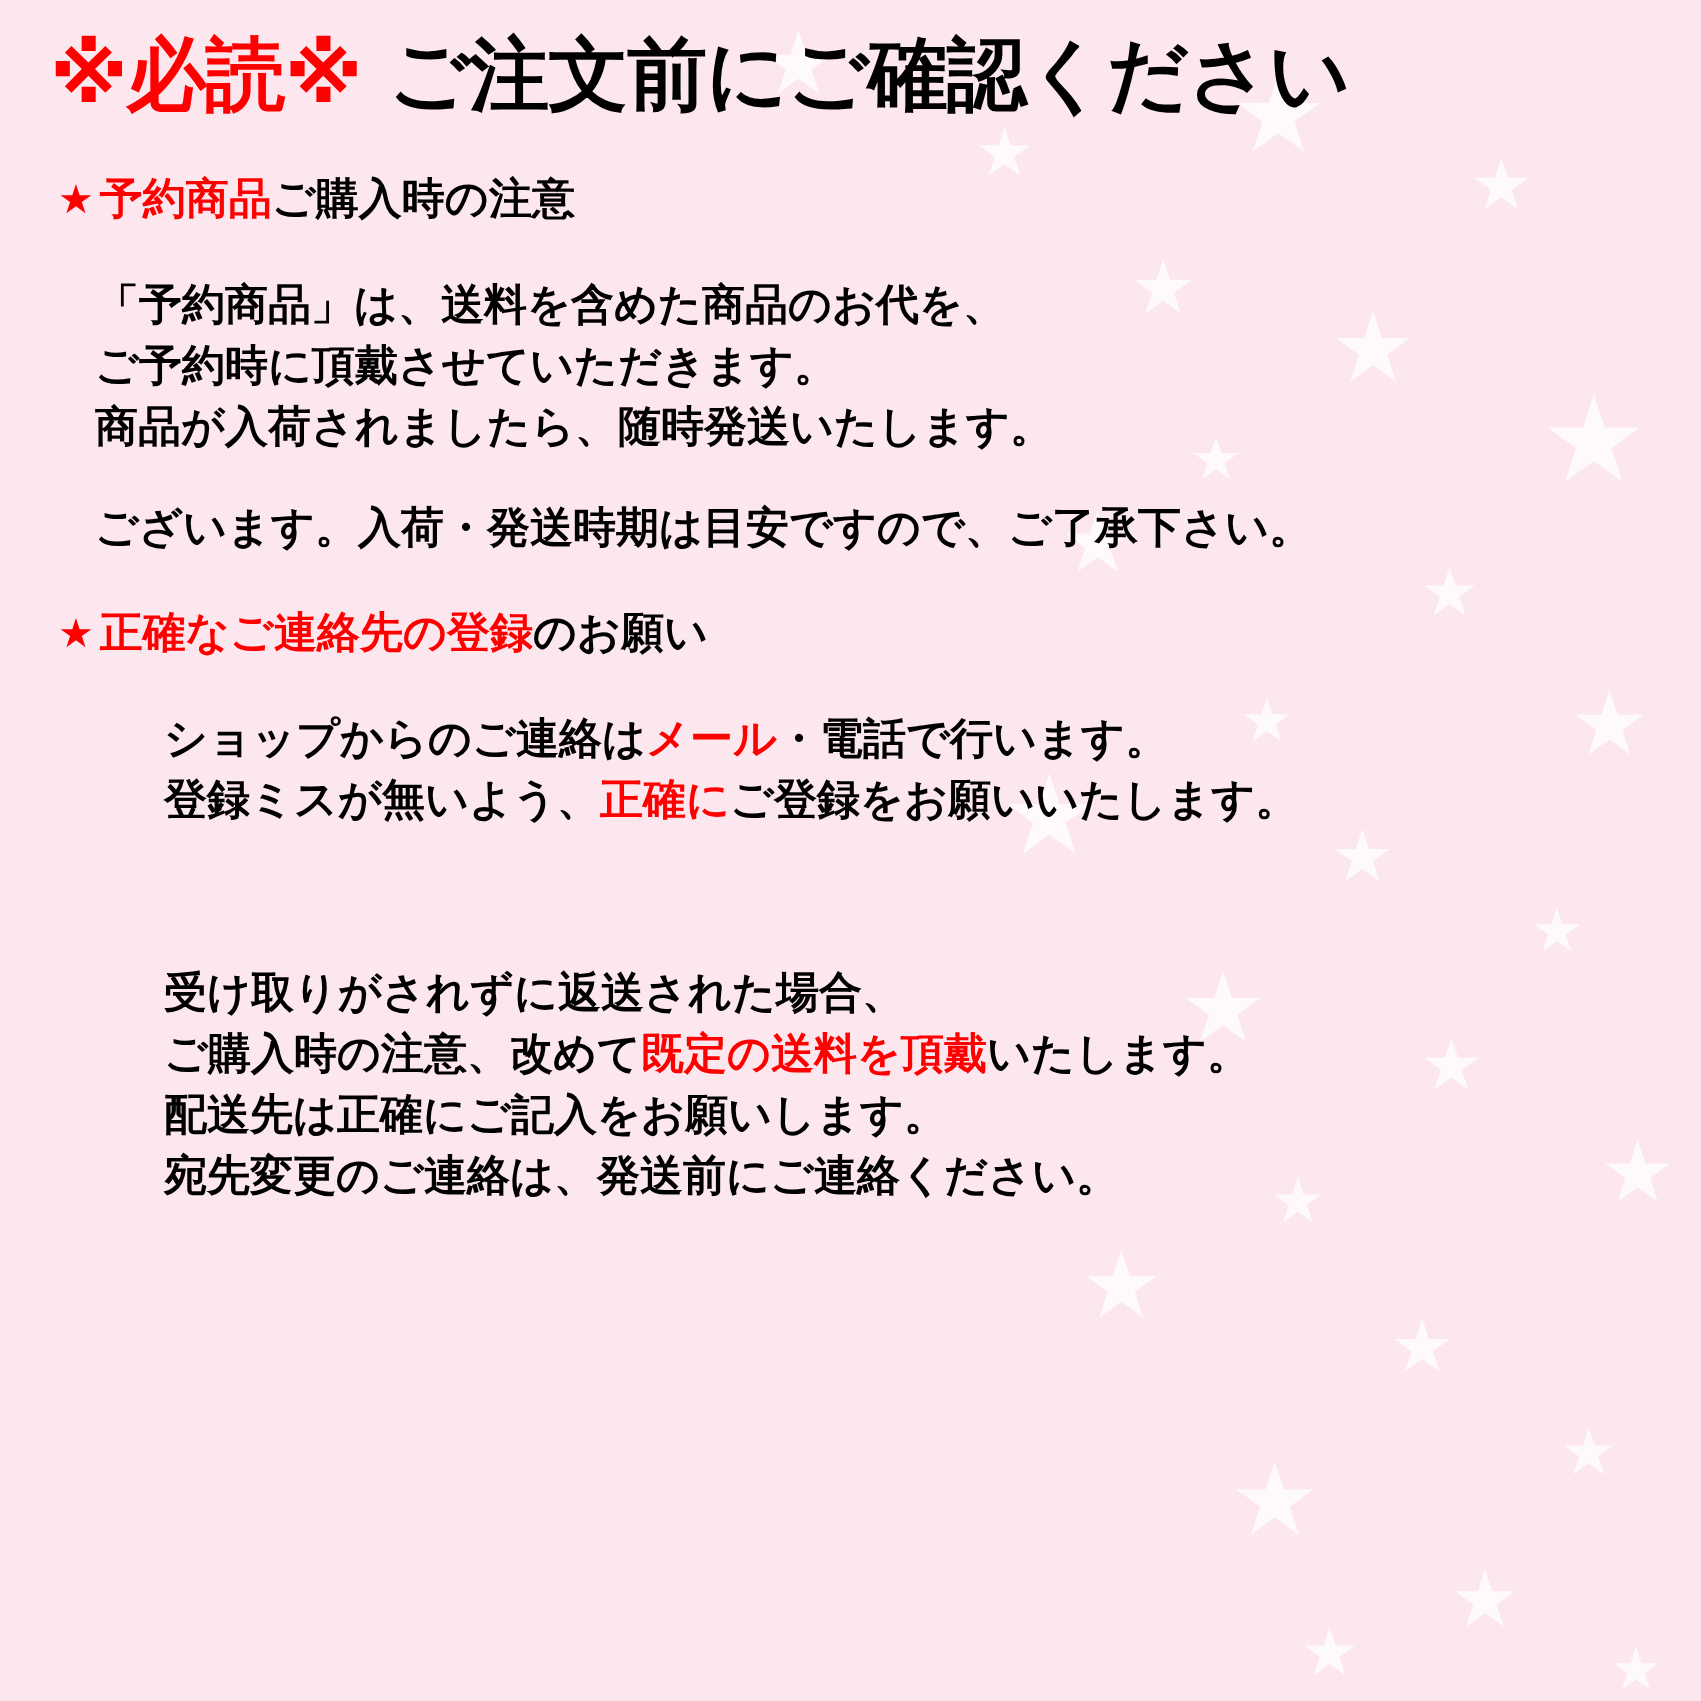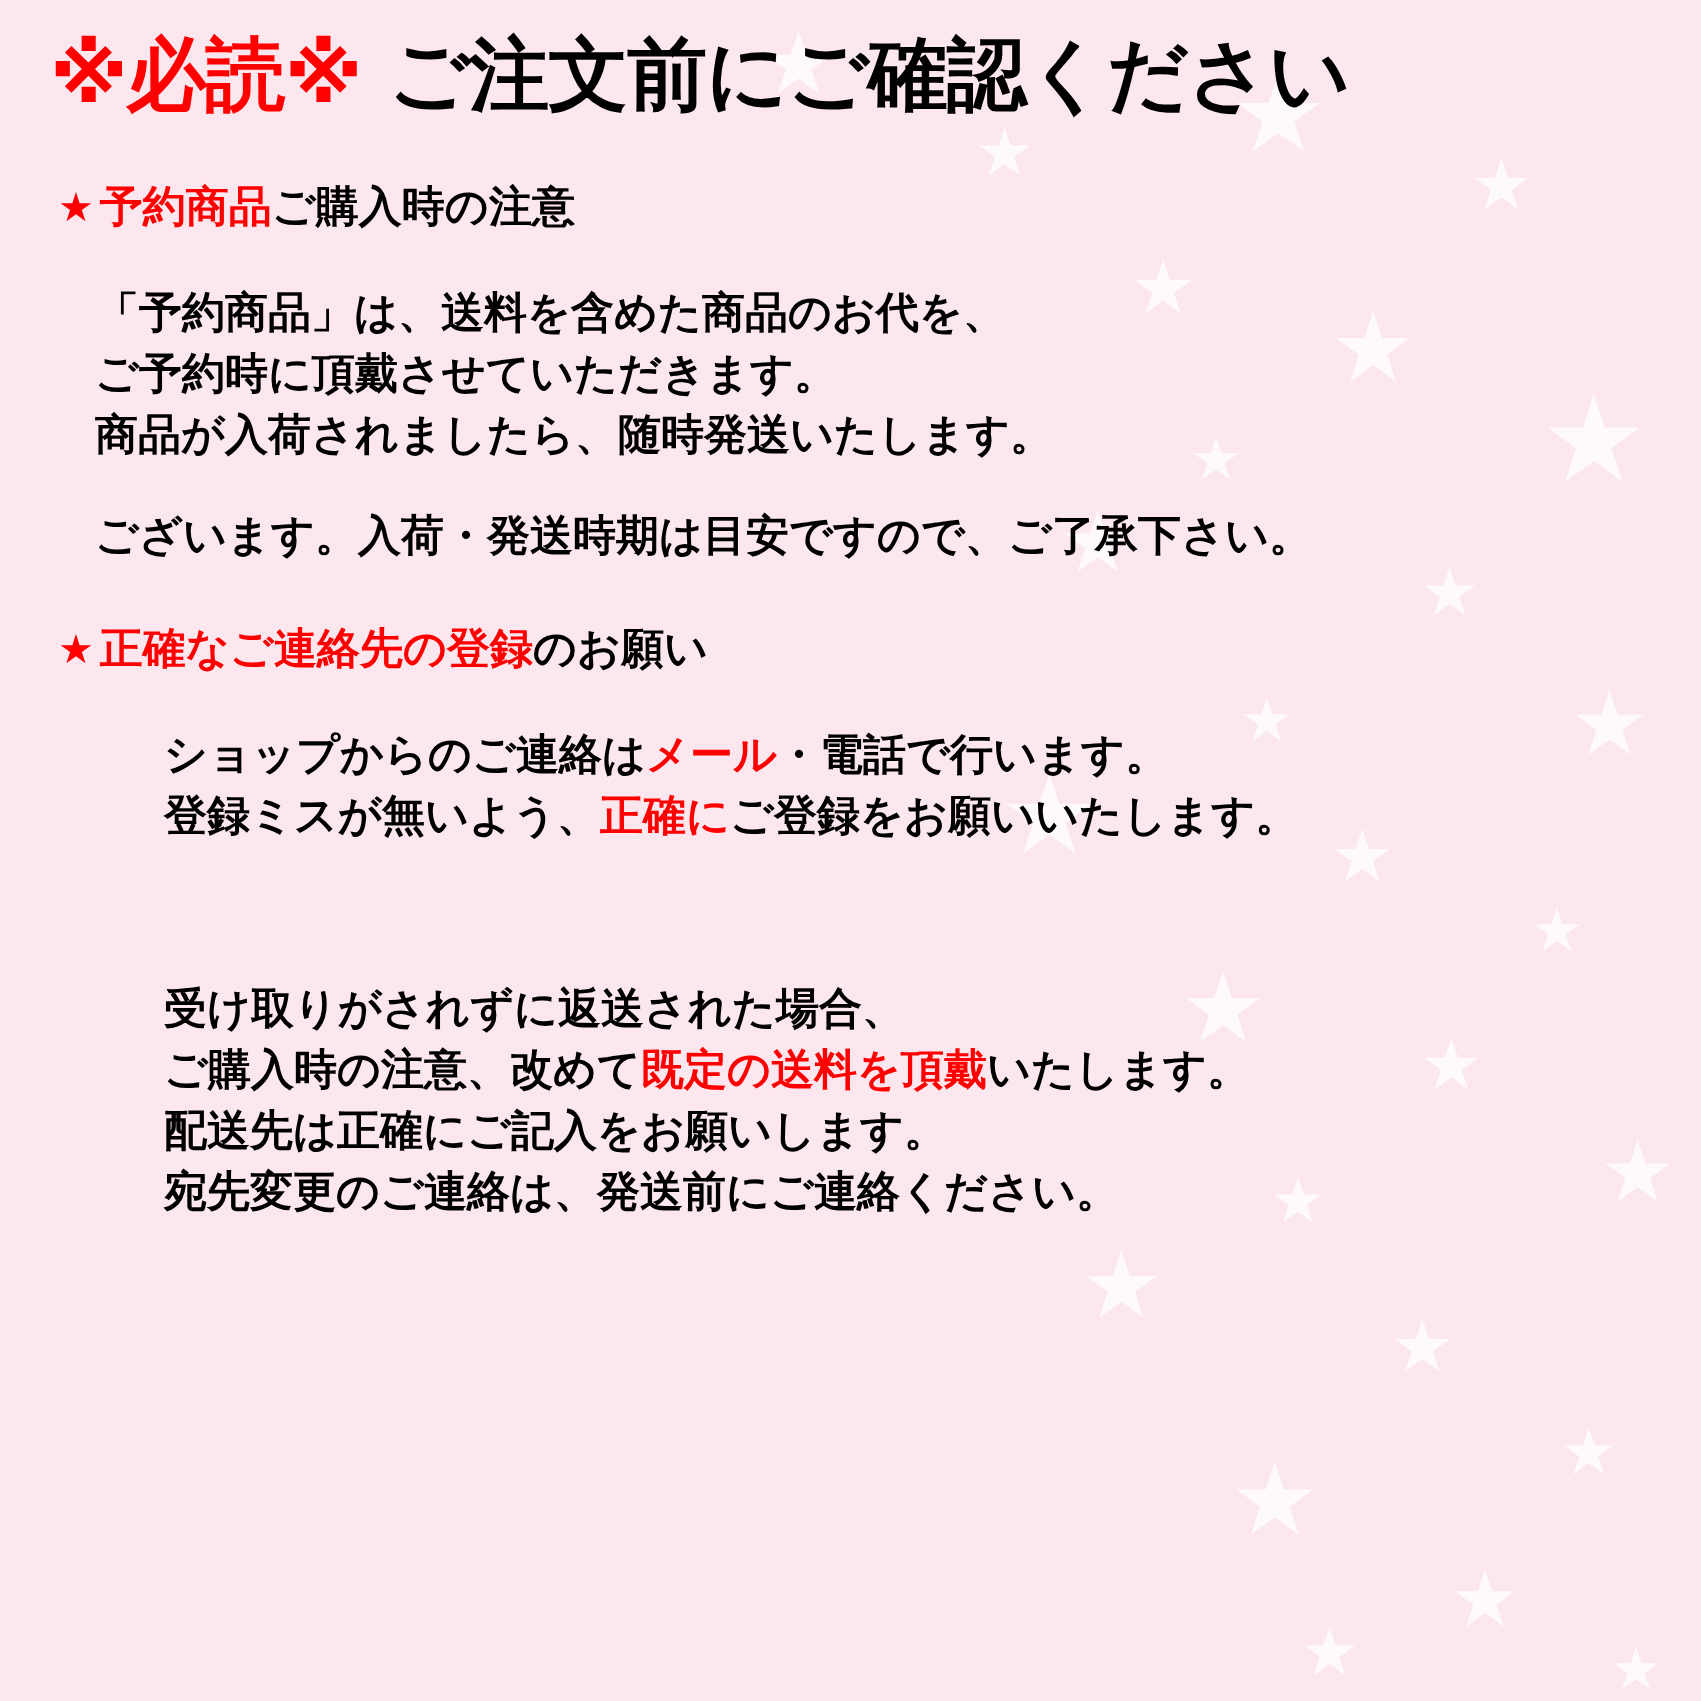--- a/index.html
+++ b/index.html
@@ -51,21 +51,21 @@
   .headline .mark {
     color: #ff0000;
   }
 
   
   .section-head {
     font-size: 43px;
     font-weight: bold;
     color: #000000;
     white-space: nowrap;
-    margin: 8px 0 0 14px;
+    margin: 0 0 0 14px;
   }
   .section-head .star-bullet {
     color: #ff0000;
     font-size: 40px;
     margin-right: 6px;
   }
   .section-head .hl {
     color: #ff0000;
   }
 

